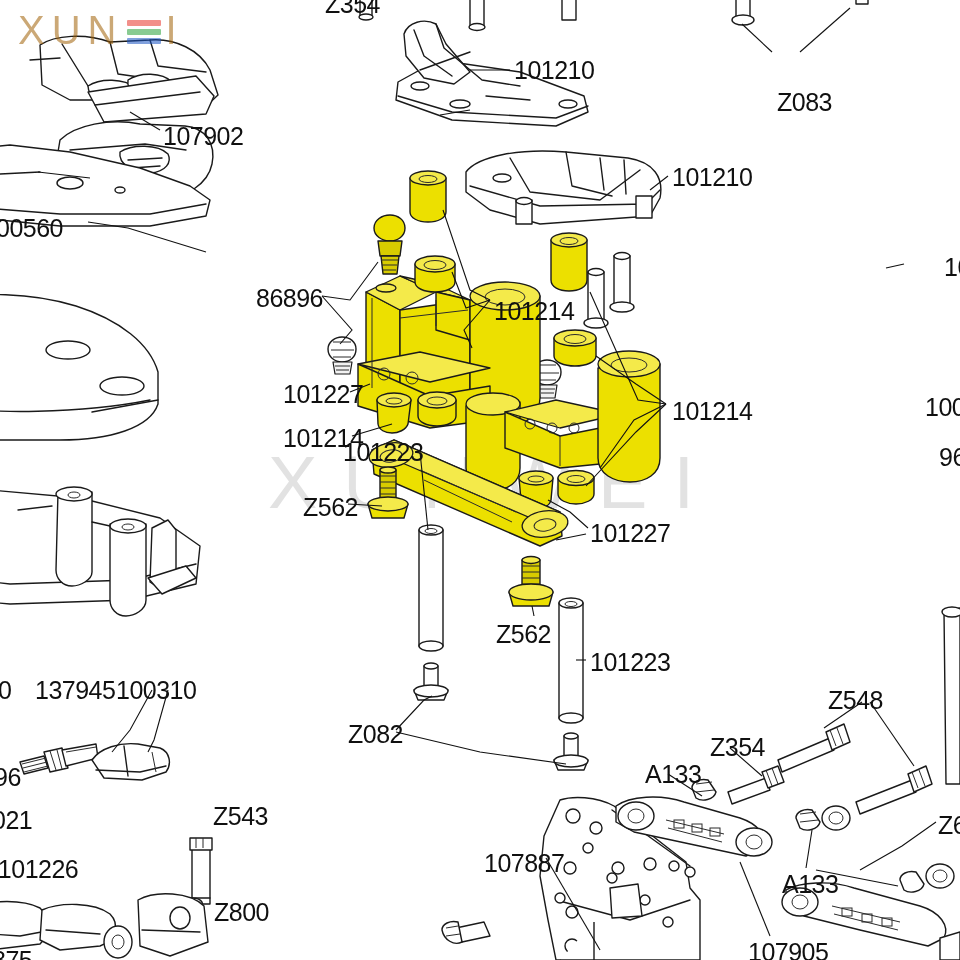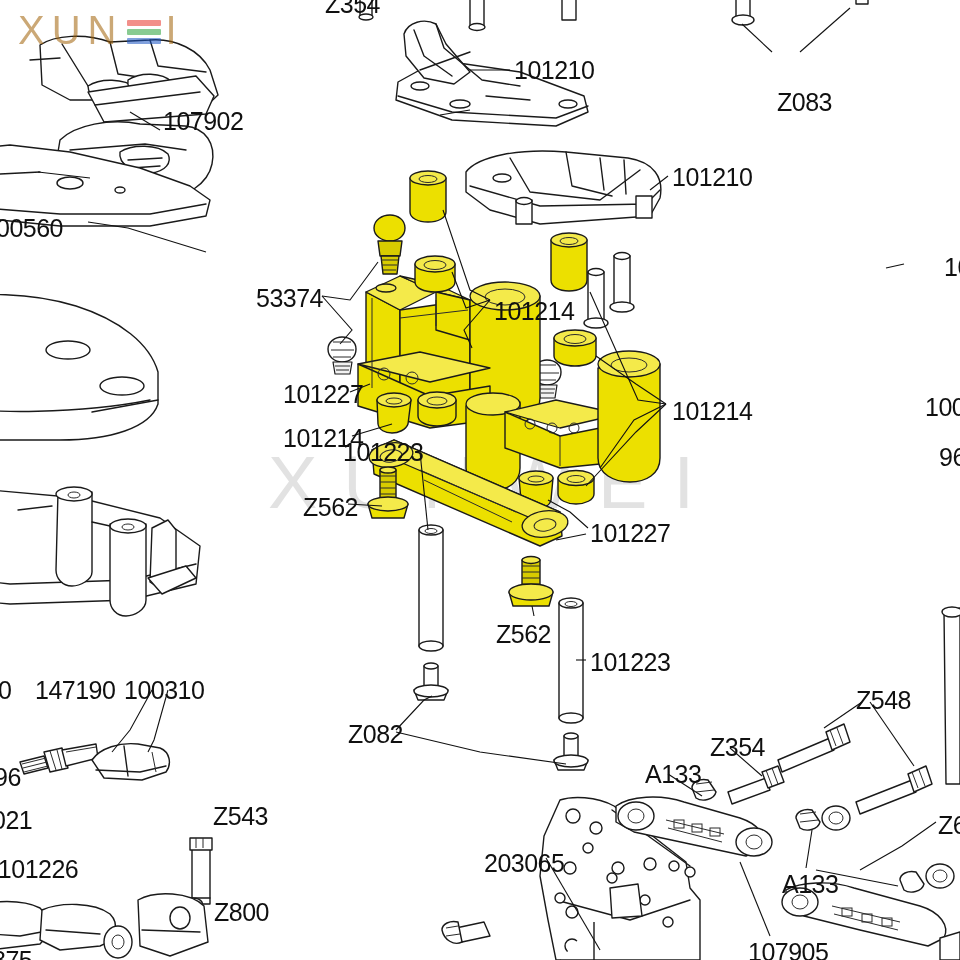--- a/index.html
+++ b/index.html
@@ -500,51 +500,51 @@
     <span class="txt">XUN</span>
     <span class="wm-bars">
       <i style="background:#e8352b"></i>
       <i style="background:#2aa13a"></i>
       <i style="background:#1b55c4"></i>
     </span>
     <span class="txt">I</span>
   </div>
 
   <div id="labels">
-      <div class="lbl" style="left: 163px; top: 109px;">107902</div>
+      <div class="lbl" style="left: 163px; top: 124px;">107902</div>
       <div class="lbl" style="left: -4px; top: 216px;">00560</div>
       <div class="lbl" style="left: 325px; top: -8px;">Z354</div>
       <div class="lbl" style="left: 514px; top: 58px;">101210</div>
       <div class="lbl" style="left: 672px; top: 165px;">101210</div>
       <div class="lbl" style="left: 777px; top: 46px; margin-top: 44px;">Z083</div>
-      <div class="lbl" style="left: 256px; top: 286px;">53374</div>
+      <div class="lbl" style="left: 256px; top: 286px;">86896</div>
       <div class="lbl" style="left: 494px; top: 299px;">101214</div>
       <div class="lbl" style="left: 283px; top: 382px;">101227</div>
       <div class="lbl" style="left: 283px; top: 426px;">101214</div>
       <div class="lbl" style="left: 672px; top: 399px;">101214</div>
       <div class="lbl" style="left: 303px; top: 495px;">Z562</div>
       <div class="lbl" style="left: 590px; top: 521px;">101227</div>
       <div class="lbl" style="left: 343px; top: 440px;">101223</div>
       <div class="lbl" style="left: 496px; top: 622px;">Z562</div>
       <div class="lbl" style="left: 590px; top: 650px;">101223</div>
       <div class="lbl" style="left: 348px; top: 722px;">Z082</div>
       <div class="lbl" style="left: 944px; top: 255px;">10</div>
       <div class="lbl" style="left: 925px; top: 395px;">100</div>
       <div class="lbl" style="left: 939px; top: 445px;">96</div>
       <div class="lbl" style="left: -2px; top: 678px;">0</div>
-      <div class="lbl" style="left: 35px; top: 678px;">147190</div>
-      <div class="lbl" style="left: 124px; top: 678px; text-align: right;">100310</div>
+      <div class="lbl" style="left: 35px; top: 678px;">137945</div>
+      <div class="lbl" style="left: 116px; top: 678px; text-align: right;">100310</div>
       <div class="lbl" style="left: -6px; top: 765px;">96</div>
       <div class="lbl" style="left: -8px; top: 808px;">021</div>
       <div class="lbl" style="left: -10px; top: 857px;">-101226</div>
       <div class="lbl" style="left: 213px; top: 804px;">Z543</div>
       <div class="lbl" style="left: 214px; top: 900px;">Z800</div>
       <div class="lbl" style="left: -8px; top: 948px;">875</div>
-      <div class="lbl" style="left: 484px; top: 851px;">203065</div>
+      <div class="lbl" style="left: 484px; top: 851px;">107887</div>
       <div class="lbl" style="left: 645px; top: 762px;">A133</div>
       <div class="lbl" style="left: 710px; top: 735px;">Z354</div>
-      <div class="lbl" style="left: 856px; top: 688px;">Z548</div>
+      <div class="lbl" style="left: 828px; top: 688px;">Z548</div>
       <div class="lbl" style="left: 782px; top: 872px;">A133</div>
       <div class="lbl" style="left: 938px; top: 813px;">Z6</div>
       <div class="lbl" style="left: 748px; top: 940px;">107905</div>
     </div>
 
 </div>
 
 </body></html>

